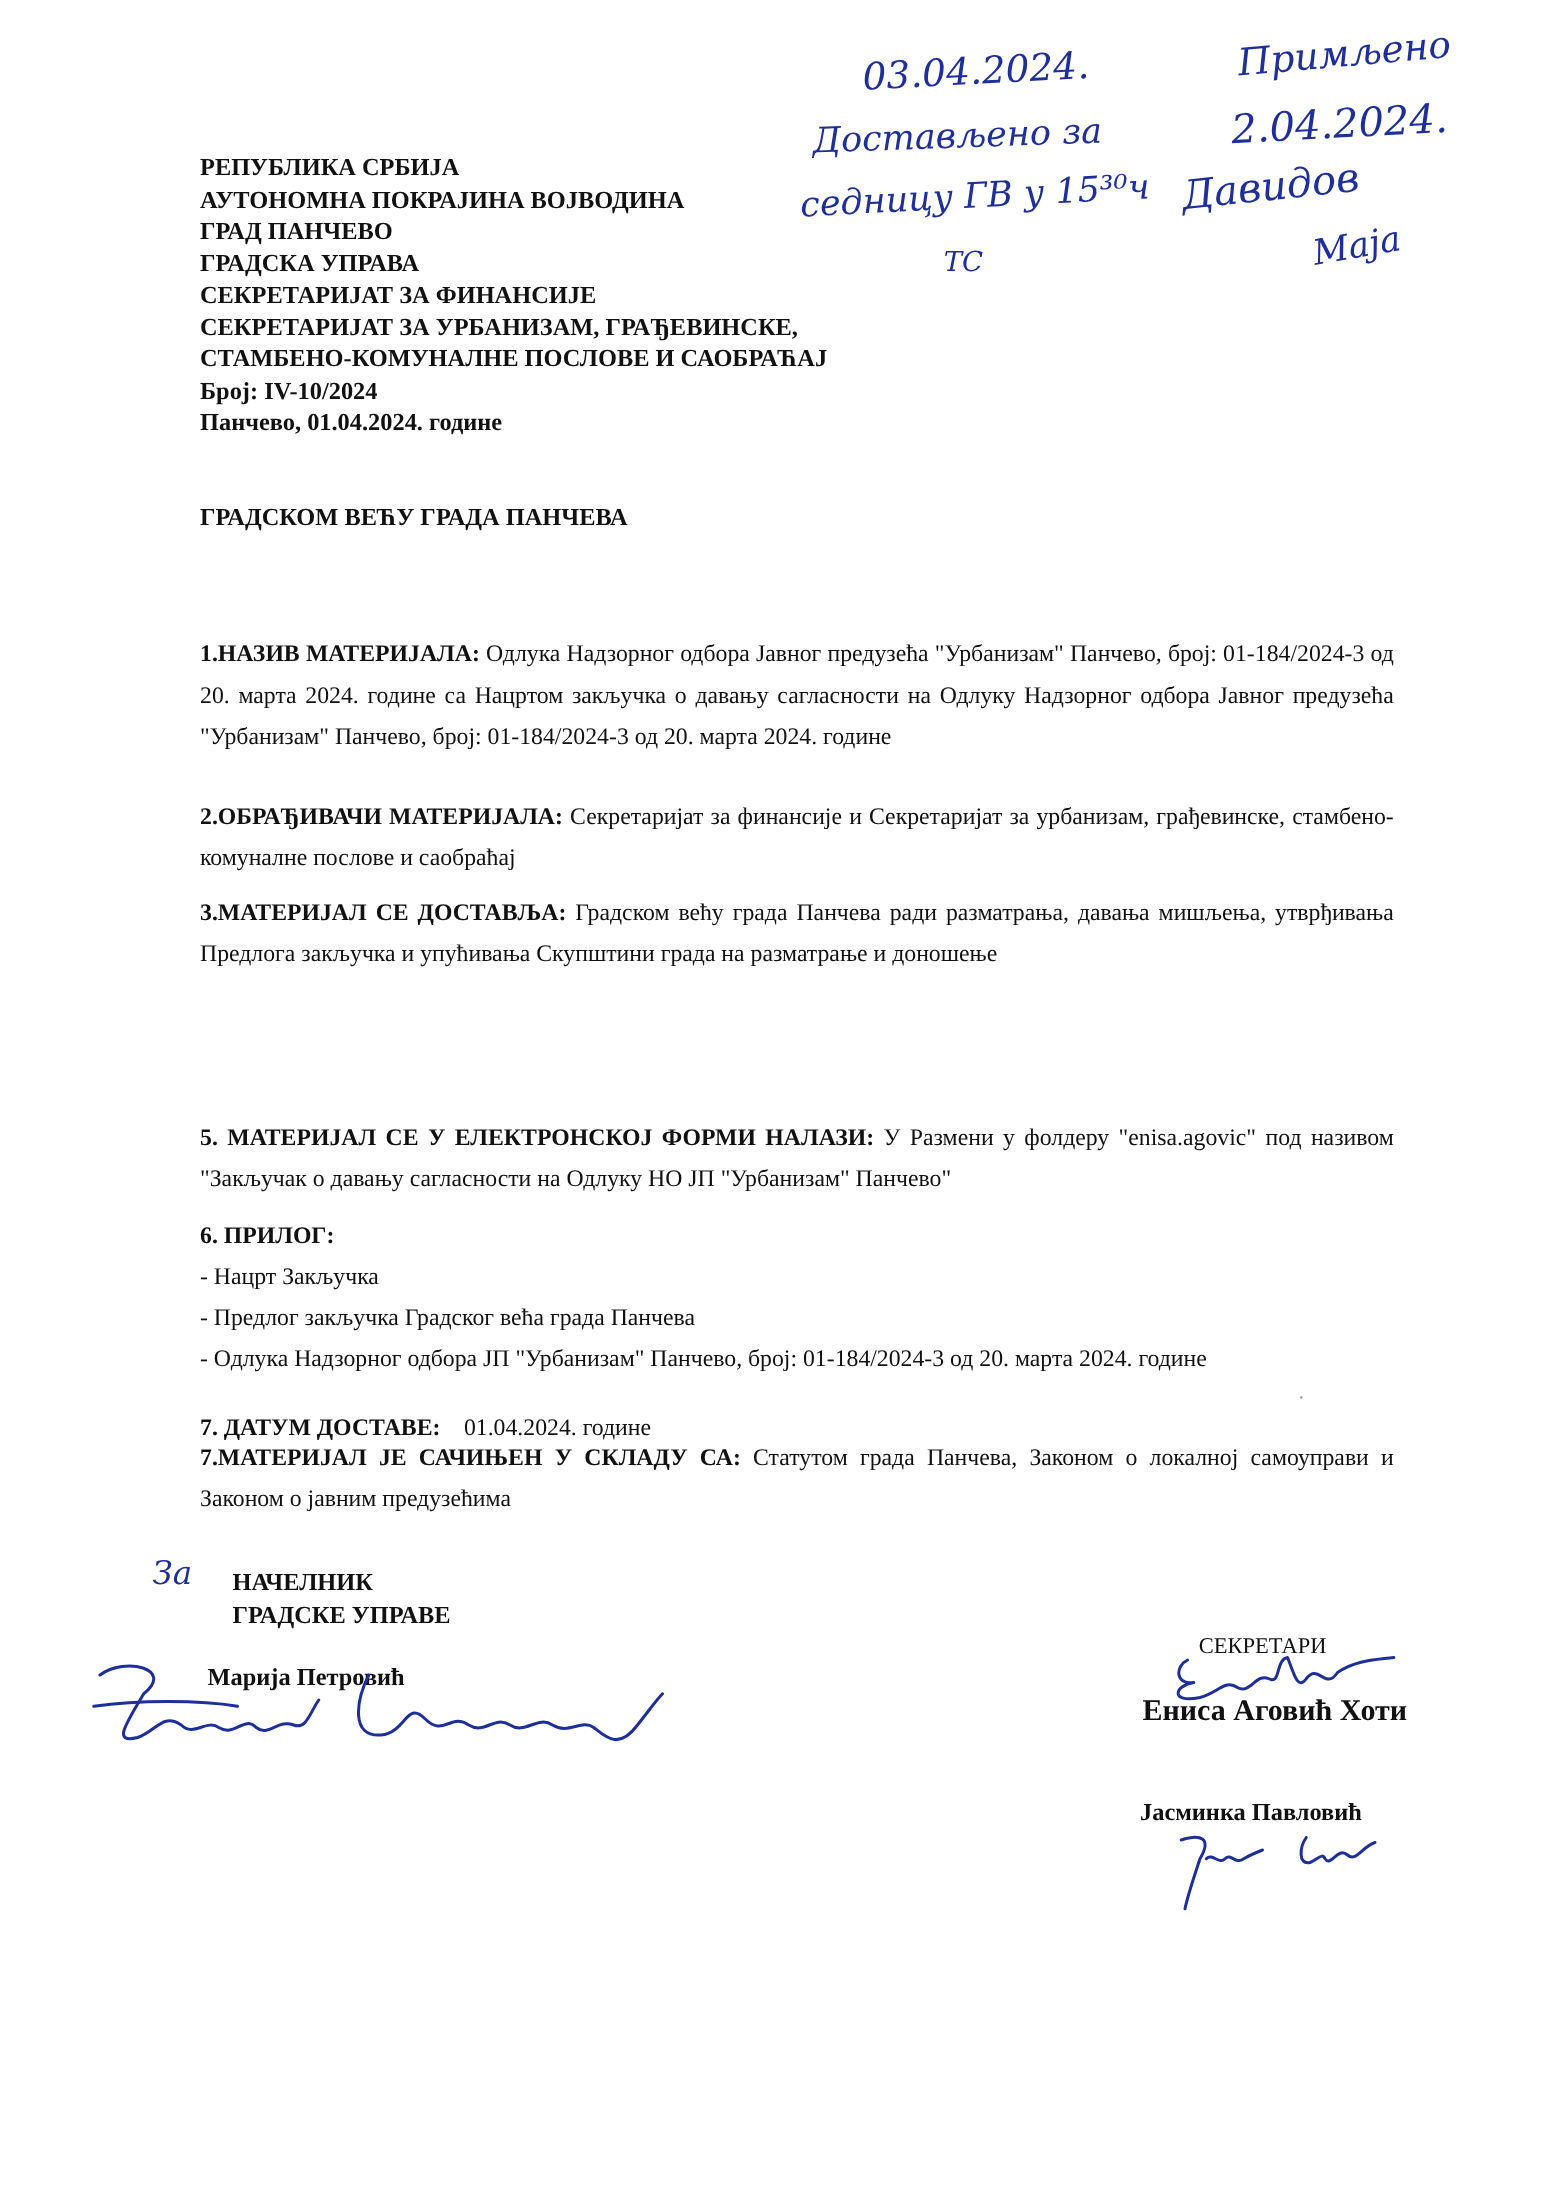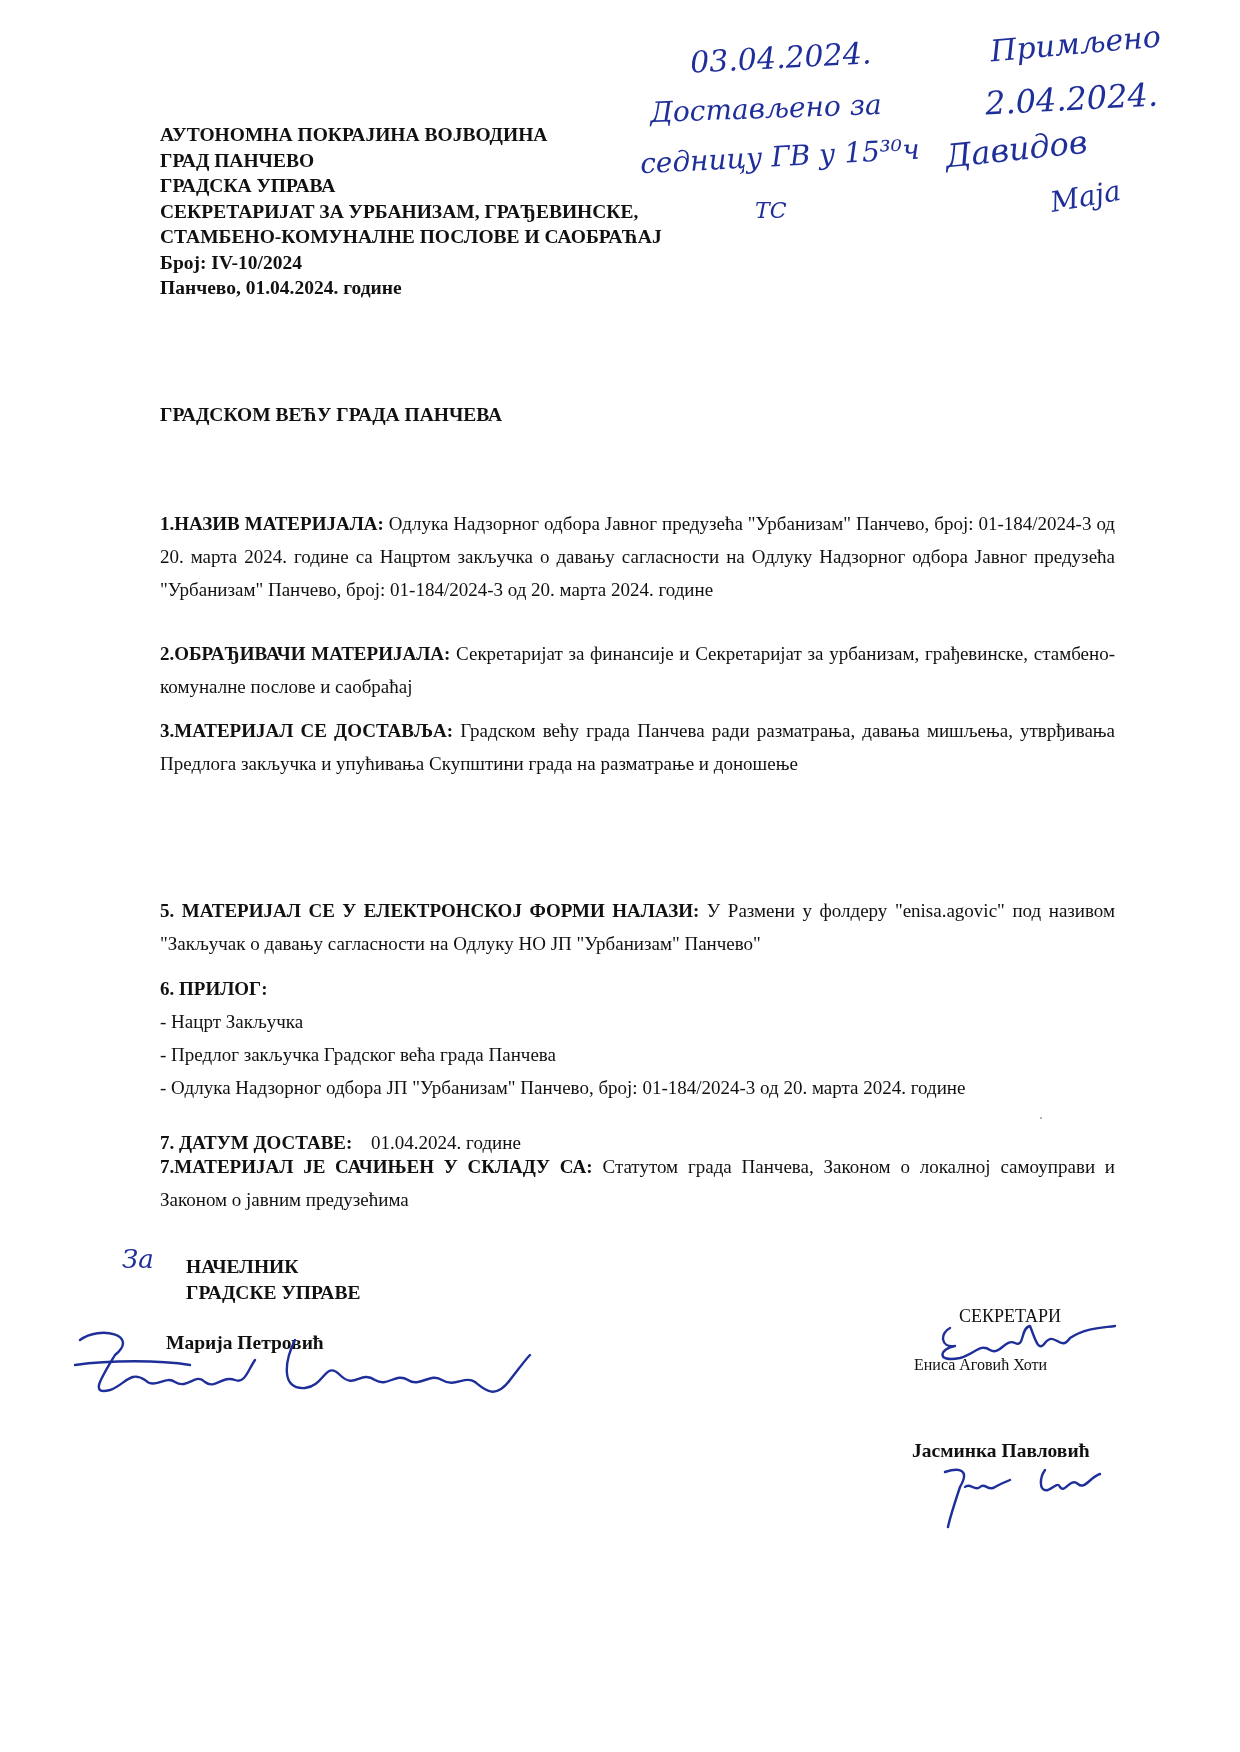--- a/index.html
+++ b/index.html
@@ -23,21 +23,21 @@
   .s7 { top: 1100px; margin-top: 26px; }
   .s8 { top: 1150px; }
   .s6 ul { list-style: none; margin: 0; padding: 0; }
   .s6 li { margin: 0; }
   .s7 .val { margin-left: 14px; }
 
   .sig-left { position: absolute; left: 186px; top: 1254px; font-weight: bold; font-size: 19.5px; line-height: 26px; }
   .sig-left-name { position: absolute; left: 166px; top: 1332px; font-weight: bold; font-size: 19.5px; font-family: Liberation Serif, serif; }
 
   .sig-right-title { position: absolute; left: 959px; top: 1306px; font-weight: normal; font-size: 18px; }
-  .sig-right-name1 { position: absolute; left: 914px; top: 1356px; font-weight: normal; font-size: 16px; text-align: center; }
+  .sig-right-name1 { position: absolute; left: 914px; top: 1356px; font-weight: bold; font-size: 24px; text-align: center; }
   .sig-right-name2 { position: absolute; left: 912px; top: 1440px; font-weight: bold; font-size: 19.5px; text-align: right; }
 
   .hw { position: absolute; color: #1f2f9a; font-family: "DejaVu Serif", serif; font-style: italic; white-space: nowrap; }
   .hw1 { left: 690px; top: 40px; font-size: 30px; transform: rotate(-3deg); }
   .hw2 { left: 650px; top: 92px; font-size: 28px; transform: rotate(-2deg); }
   .hw3 { left: 640px; top: 140px; font-size: 28px; transform: rotate(-3deg); }
   .hw4 { left: 755px; top: 198px; font-size: 22px; }
   .hw5 { left: 990px; top: 26px; font-size: 30px; transform: rotate(-5deg); }
   .hw6 { left: 985px; top: 80px; font-size: 32px; transform: rotate(-3deg); }
   .hw7 { left: 945px; top: 130px; font-size: 32px; transform: rotate(-6deg); }
@@ -47,23 +47,25 @@
   .scribble { position: absolute; }
   .scribble path { fill: none; stroke: #1f2f9a; stroke-width: 2.4; stroke-linecap: round; stroke-linejoin: round; }
   .dot { position: absolute; left: 1040px; top: 1117px; width: 2px; height: 2px; background: #999; border-radius: 1px; }
 </style>
 </head>
 <body>
 
 <div class="page">
 
   <div class="header">
+    <div>РЕПУБЛИКА СРБИЈА</div>
     <div>АУТОНОМНА ПОКРАЈИНА ВОЈВОДИНА</div>
     <div>ГРАД ПАНЧЕВО</div>
     <div>ГРАДСКА УПРАВА</div>
+    <div>СЕКРЕТАРИЈАТ ЗА ФИНАНСИЈЕ</div>
     <div>СЕКРЕТАРИЈАТ ЗА УРБАНИЗАМ, ГРАЂЕВИНСКЕ,</div>
     <div>СТАМБЕНО-КОМУНАЛНЕ ПОСЛОВЕ И САОБРАЋАЈ</div>
     <div>Број: IV-10/2024</div>
     <div>Панчево, 01.04.2024. године</div>
   </div>
 
   <div class="hw hw1">03.04.2024.</div>
   <div class="hw hw2">Достављено за</div>
   <div class="hw hw3">седницу ГВ у 15³⁰ч</div>
   <div class="hw hw4">ТС</div>

